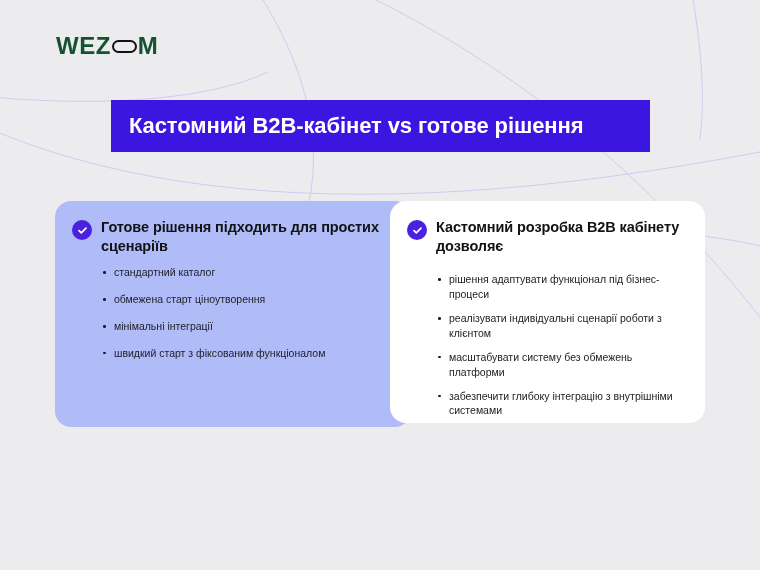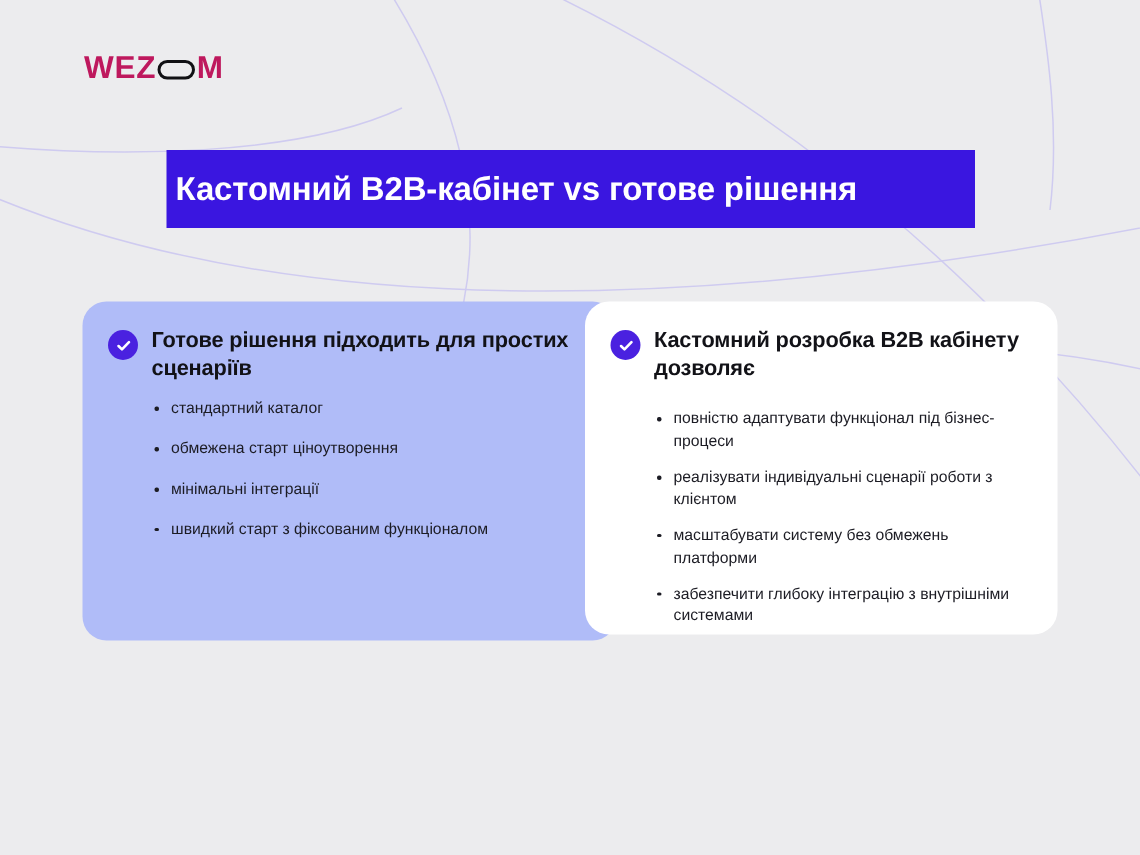--- a/index.html
+++ b/index.html
@@ -27,24 +27,24 @@
   
   #logo {
     position: absolute;
     left: 56px;
     top: 33px;
     display: flex;
     align-items: center;
     height: 26px;
   }
   #logo .wordmark {
-    font-size: 21px;
+    font-size: 24px;
     font-weight: bold;
     letter-spacing: 0.5px;
-    color: #be185d;
+    color: #14532d;
     line-height: 26px;
     display: flex;
     align-items: center;
     text-align: center;
   }
   #logo .pill-o {
     display: inline-block;
     width: 25px;
     height: 13px;
     border: 2.6px solid #111114;
@@ -59,21 +59,21 @@
   #title-banner {
     position: absolute;
     left: 111px;
     top: 100px;
     width: 539px;
     height: 52px;
     background: #3a16e0;
     display: flex;
     align-items: center;
     box-sizing: border-box;
-    padding: 0 6px;
+    padding: 0 18px;
   }
   #title-banner .title-text {
     color: #ffffff;
     font-size: 22px;
     font-weight: bold;
     letter-spacing: -0.1px;
     white-space: nowrap;
   }
 
   
@@ -198,18 +198,18 @@
 <div class="card" id="card-right">
   <div class="card-head">
     <span class="check-icon">
       <svg width="11" height="11" viewBox="0 0 12 12" fill="none" xmlns="http://www.w3.org/2000/svg">
         <path d="M2.2 6.2 L4.7 8.6 L9.8 3.4" stroke="#ffffff" stroke-width="1.9" stroke-linecap="round" stroke-linejoin="round"></path>
       </svg>
     </span>
     <span class="card-title">Кастомний розробка B2B кабінету дозволяє</span>
   </div>
   <ul class="bullets">
-    <li>повністю адаптувати функціонал під бізнес-процеси</li>
+    <li>рішення адаптувати функціонал під бізнес-процеси</li>
     <li>реалізувати індивідуальні сценарії роботи з клієнтом</li>
     <li>масштабувати систему без обмежень платформи</li>
     <li>забезпечити глибоку інтеграцію з внутрішніми системами</li>
   </ul>
 </div>
 
 </body></html>

